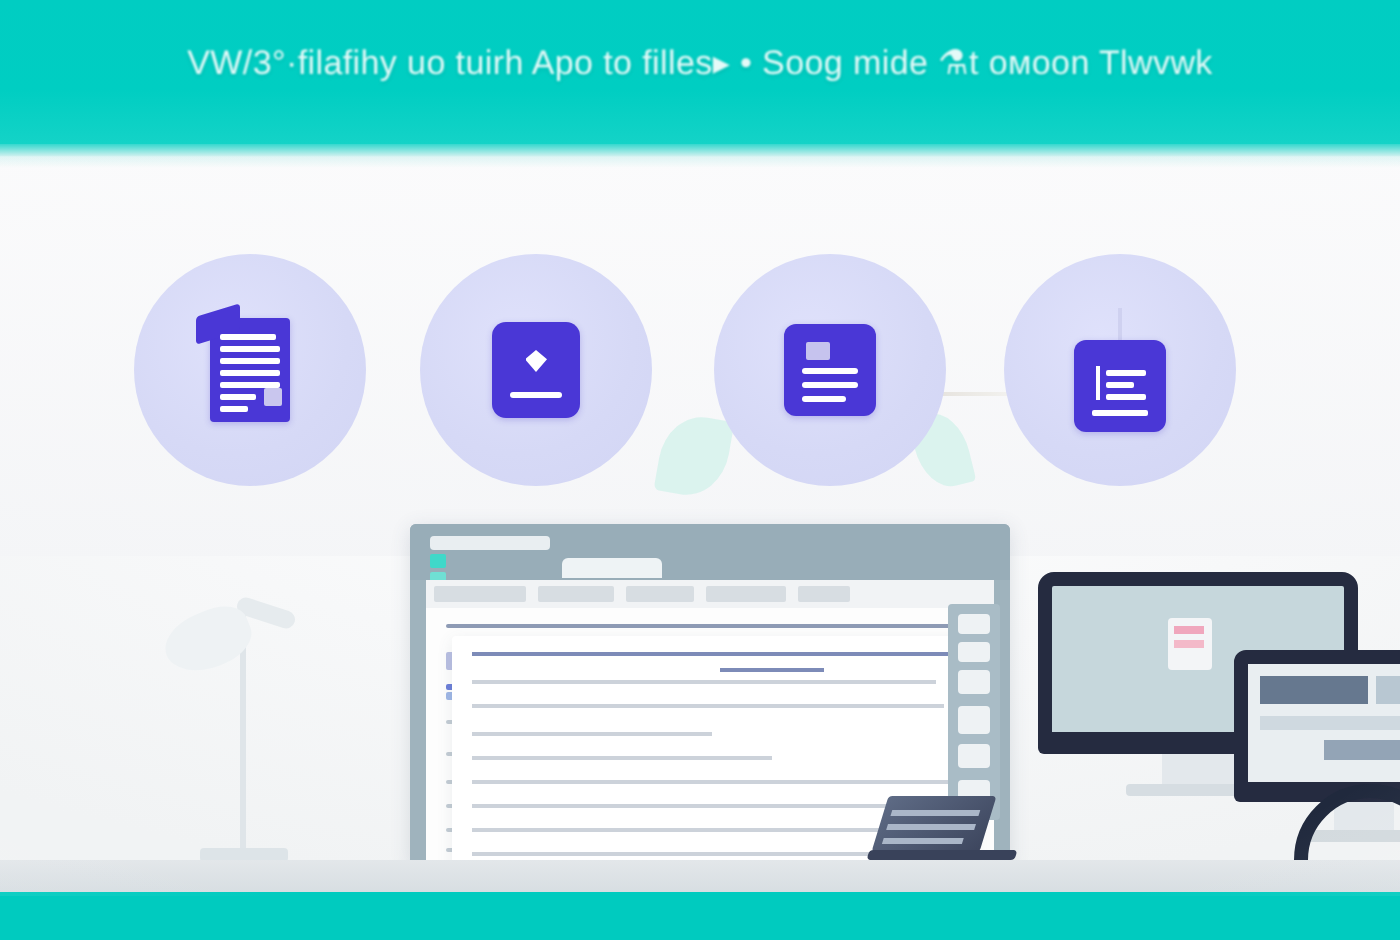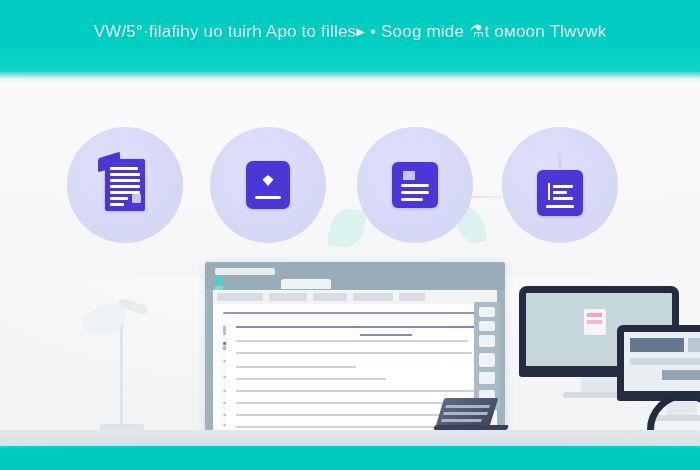--- a/index.html
+++ b/index.html
@@ -290,21 +290,21 @@
 </head>
 <body>
 
 <div class="stage">
 
   <div class="body-bg"></div>
   <div class="wall-tint"></div>
 
   <div class="banner"></div>
   <div class="banner-fade"></div>
-  <div class="banner-text">VW/5°·filafihy uo tuirh Apo to  filles▸ • Soog mide ⚗t oмоon Tlwvwk</div>
+  <div class="banner-text">VW/3°·filafihy uo tuirh Apo to  filles▸ • Soog mide ⚗t oмоon Tlwvwk</div>
 
   <div class="leaf leaf1"></div>
   <div class="leaf leaf2"></div>
   <div class="leaf leaf3"></div>
 
   <div class="connector"></div>
 
   <div class="circle c1">
     <div class="ic-doc">
       <div class="ln" style="top:8px;width:28px;"></div>

